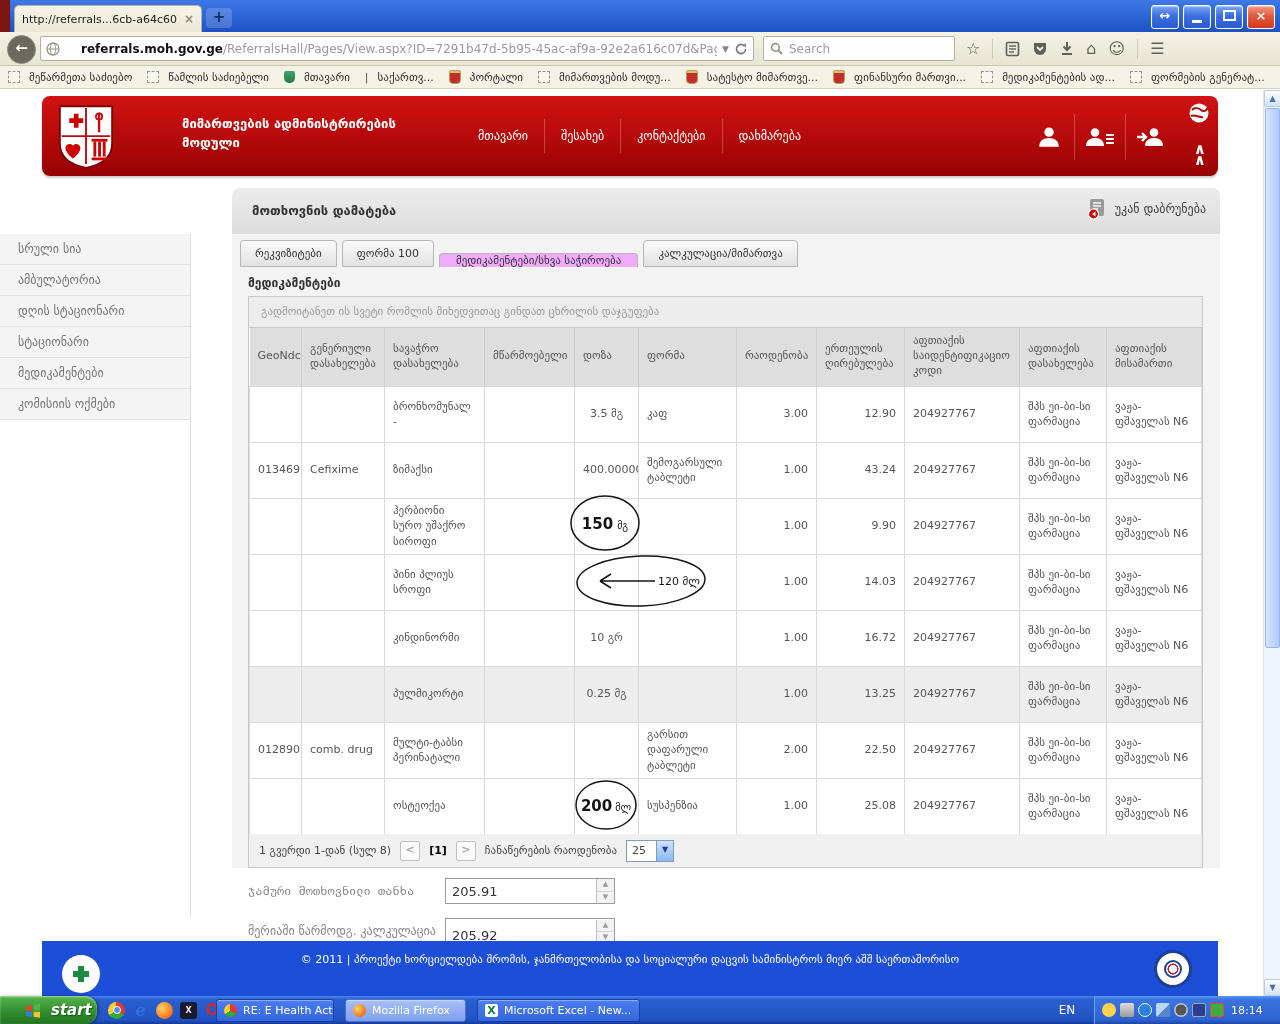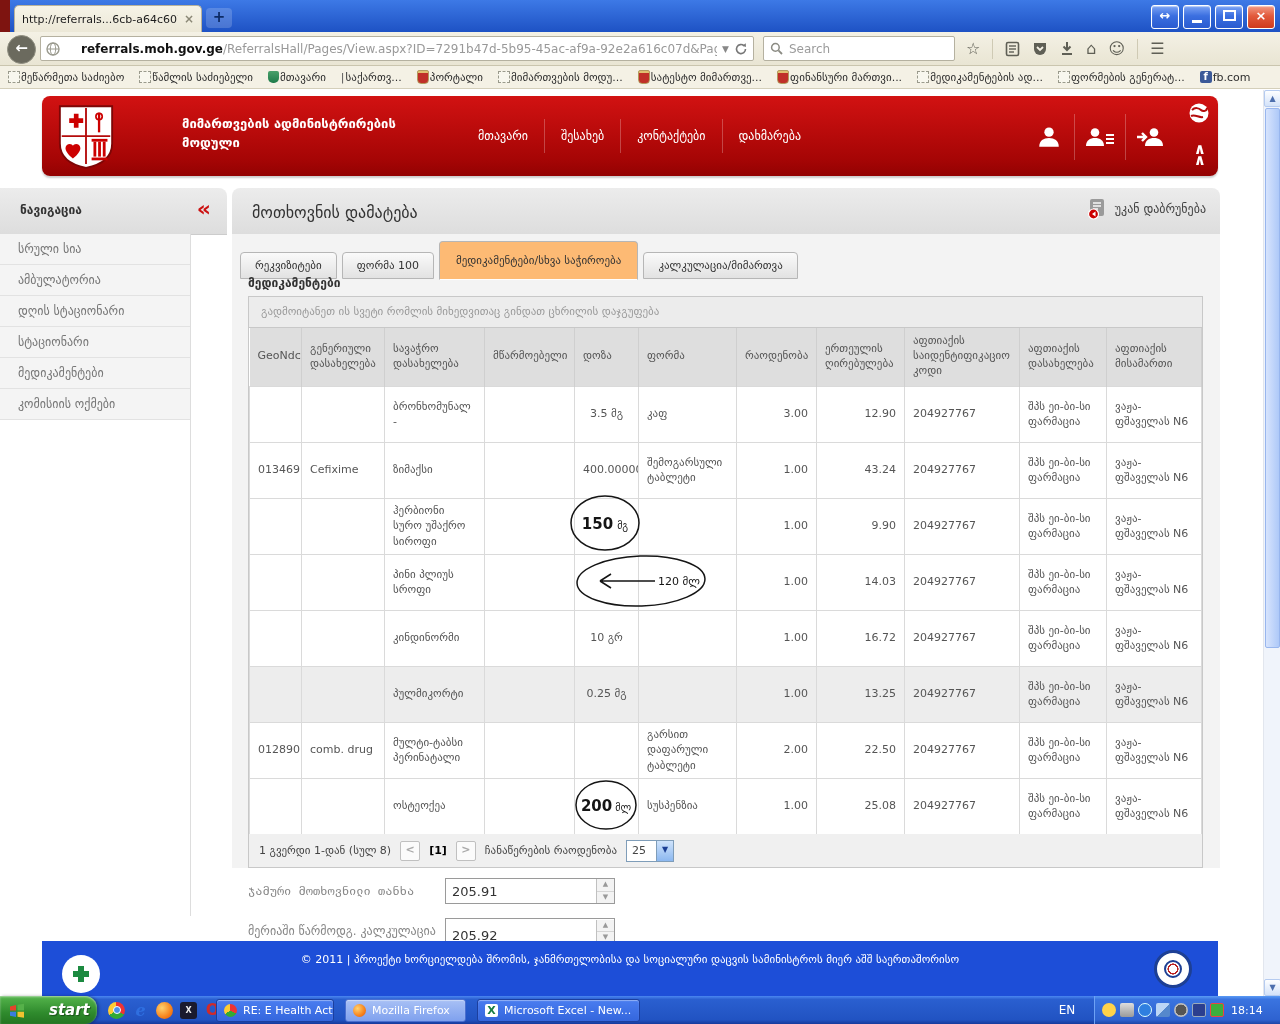--- a/index.html
+++ b/index.html
@@ -35,21 +35,21 @@
   #urltext .path{color:#999;}
   #searchbox{left:763px;top:36px;width:192px;height:25px;background:#fff;border:1px solid #b5b1a0;
              border-radius:2px;display:flex;align-items:center;padding:0 6px;box-sizing:border-box;gap:6px;}
   #searchbox .ph{font-size:12px;color:#9b9b9b;}
   #toolicons{left:966px;top:33px;height:31px;display:flex;align-items:center;gap:12px;color:#5f5f55;}
   .ticon{font-size:16px;line-height:16px;}
   .tsep{width:1px;height:20px;background:#cfcab4;}
   
   #bmbar{left:0;top:66px;width:1280px;height:23px;background:#f4f1e5;border-bottom:1px solid #d4cfba;
          display:flex;align-items:center;padding:0 8px;box-sizing:border-box;gap:15px;overflow:hidden;}
-  .bm{display:flex;align-items:center;gap:1px;font-size:11px;color:#2e2e2e;white-space:nowrap;}
+  .bm{display:flex;align-items:center;gap:9px;font-size:11px;color:#2e2e2e;white-space:nowrap;}
   .bmic{flex:none;}
   .bmic.placeholder{width:10px;height:10px;border:1px dashed #9a9a8c;background:#f8f7ee;}
   .bmic.shield{width:11px;height:12px;background:linear-gradient(#49a06a,#1d7b4a);border-radius:2px 2px 5px 5px;}
   .bmic.emblem{width:10px;height:12px;background:linear-gradient(#e0c070 20%,#c03028 20%);border-radius:2px 2px 4px 4px;border:1px solid #b49b5e;}
   .bmic.facebook{width:12px;height:12px;background:#3b5998;color:#fff;font:bold 10px/12px "DejaVu Sans";text-align:center;border-radius:2px;}
   .bmic.pipe{color:#555;font-size:11px;}
   
   #page{left:0;top:90px;width:1263px;height:906px;background:#fff;overflow:hidden;}
   #redhdr{left:42px;top:6px;width:1176px;height:80px;border-radius:8px;
           background:linear-gradient(#d21212,#a50505 80%,#930202);box-shadow:0 2px 2px rgba(0,0,0,.2);}
@@ -69,27 +69,27 @@
            border-radius:0 8px 0 0;border-bottom:1px solid #ccc;}
   #sidehdr .t{position:absolute;left:20px;top:15px;font-size:12px;font-weight:bold;color:#333;}
   #sidehdr .c{position:absolute;right:16px;top:8px;font-size:22px;font-weight:bold;color:#c11;}
   #sidecol{left:0;top:144px;width:190px;height:682px;background:#fff;border-right:1px solid #ddd;}
   .side-item{height:30px;line-height:30px;padding-left:18px;font-size:12px;color:#777;
              background:#f4f4f4;border-bottom:1px solid #e2e2e2;}
   
   #panelbg{left:232px;top:144px;width:988px;height:634px;background:#f3f3f3;}
   #panelhdr{left:232px;top:98px;width:988px;height:46px;background:linear-gradient(#ececec,#ddd);
             border-radius:8px 8px 0 0;}
-  #panelhdr .t{position:absolute;left:20px;top:15px;font-size:16px;font-weight:normal;color:#333;}
+  #panelhdr .t{position:absolute;left:20px;top:15px;font-size:13px;font-weight:bold;color:#333;}
   #backlink{position:absolute;right:14px;top:10px;display:flex;align-items:center;gap:7px;
             font-size:12px;color:#444;}
   #tabs{left:240px;top:150px;display:flex;align-items:flex-end;}
   .tabbtn{padding:6px 14px;background:linear-gradient(#fafafa,#e2e2e2);border:1px solid #b6b6b6;
           border-radius:4px 4px 0 0;margin-right:5px;font-size:11px;color:#333;}
-  .tabbtn.active{background:#fdba74;padding:12px 16px;border-bottom-color:#fff;position:relative;top:1px;}
+  .tabbtn.active{background:#f0abfc;padding:0 16px;border-bottom-color:#fff;position:relative;top:1px;}
   #secttitle{left:248px;top:186px;font-size:12px;font-weight:bold;color:#333;}
   
   #grid{left:248px;top:206px;width:955px;border:1px solid #c8c8c8;background:#fff;box-sizing:border-box;}
   #grp{height:30px;line-height:30px;background:#ececec;border-bottom:1px solid #c8c8c8;
        color:#9a9a9a;font-size:11px;padding:0 12px;}
   table{width:100%;border-collapse:collapse;table-layout:fixed;}
   th{height:58px;background:#dedede;font-size:11px;font-weight:normal;color:#555;text-align:left;
      padding:4px 8px;border-right:1px solid #cfcfcf;vertical-align:middle;line-height:1.35;box-sizing:border-box;}
   td{height:56px;font-size:11px;color:#555;padding:2px 8px;border:1px solid #dadada;
      vertical-align:middle;line-height:1.4;overflow:hidden;box-sizing:border-box;}
@@ -133,21 +133,21 @@
   .sbtn{position:absolute;left:0;width:17px;height:17px;background:linear-gradient(#fdfeff,#d3e2f9);
         border:1px solid #b5cbf0;border-radius:2px;box-sizing:border-box;color:#4d6fae;
         font-size:8px;line-height:15px;text-align:center;}
   #sthumb{position:absolute;left:1px;top:18px;width:15px;height:540px;border-radius:2px;
           background:linear-gradient(90deg,#d7e4fd,#aec9f8);border:1px solid #98b6ee;box-sizing:border-box;}
   
   #taskbar{left:0;top:996px;width:1280px;height:28px;z-index:10;
            background:linear-gradient(#4a86f0,#2a5fd0 12%,#2153c2 85%,#16399b);}
   #startbtn{left:0;top:0;width:97px;height:28px;border-radius:0 12px 12px 0;
             background:linear-gradient(#55b54c,#2f8b2d 60%,#237521);display:flex;align-items:center;
-            gap:24px;padding-left:9px;box-sizing:border-box;color:#fff;
+            gap:10px;padding-left:25px;box-sizing:border-box;color:#fff;
             font:bold italic 15px "DejaVu Sans";text-shadow:1px 1px 1px rgba(0,0,0,.4);
             box-shadow:inset 0 1px 2px rgba(255,255,255,.5), 2px 0 3px rgba(0,0,0,.3);}
   #qlaunch{position:absolute;left:102px;top:0;height:28px;display:flex;align-items:center;gap:7px;padding:0 6px;}
   .ql{width:17px;height:17px;border-radius:3px;}
   .ql.chrome{border-radius:50%;background:conic-gradient(#e33 0 33%,#3a3 33% 66%,#fc3 66%);position:relative;}
   .ql.chrome::after{content:"";position:absolute;left:4.5px;top:4.5px;width:8px;height:8px;border-radius:50%;
                     background:#4a90e8;border:1px solid #fff;box-sizing:border-box;}
   .ql.ie{background:transparent;color:#2f6fe0;font:bold italic 16px/17px "DejaVu Serif";text-align:center;}
   .ql.firefox{border-radius:50%;background:radial-gradient(circle at 35% 35%,#ffd26e,#f7821b 60%,#d9540c);}
   .ql.xmp{background:#1a1a2e;color:#eee;font:bold 8px/17px "DejaVu Sans";text-align:center;}
@@ -338,24 +338,20 @@
       </div>
     </div>
     <svg id="hglobe" class="abs" width="22" height="22" viewBox="0 0 22 22">
       <circle cx="11" cy="11" r="9.5" fill="#fff"></circle>
       <path d="M4 8c3-3 7-2 9 0s6 1 6-2" fill="none" stroke="#b40b0b" stroke-width="2"></path>
       <path d="M3 14c4-2 8 2 12 1" fill="none" stroke="#b40b0b" stroke-width="2"></path>
     </svg>
     <div id="hchev" class="abs">∧<br>∧</div>
   </div>
 
-  <div id="sidehdr" class="abs">
-    <span class="t">ნავიგაცია</span>
-    <span class="c">«</span>
-  </div>
   <div id="sidecol" class="abs">
       <div class="side-item">სრული სია</div>
       <div class="side-item">ამბულატორია</div>
       <div class="side-item">დღის სტაციონარი</div>
       <div class="side-item">სტაციონარი</div>
       <div class="side-item">მედიკამენტები</div>
       <div class="side-item">კომისიის ოქმები</div>
     </div>
 
   <div id="panelbg" class="abs"></div>

